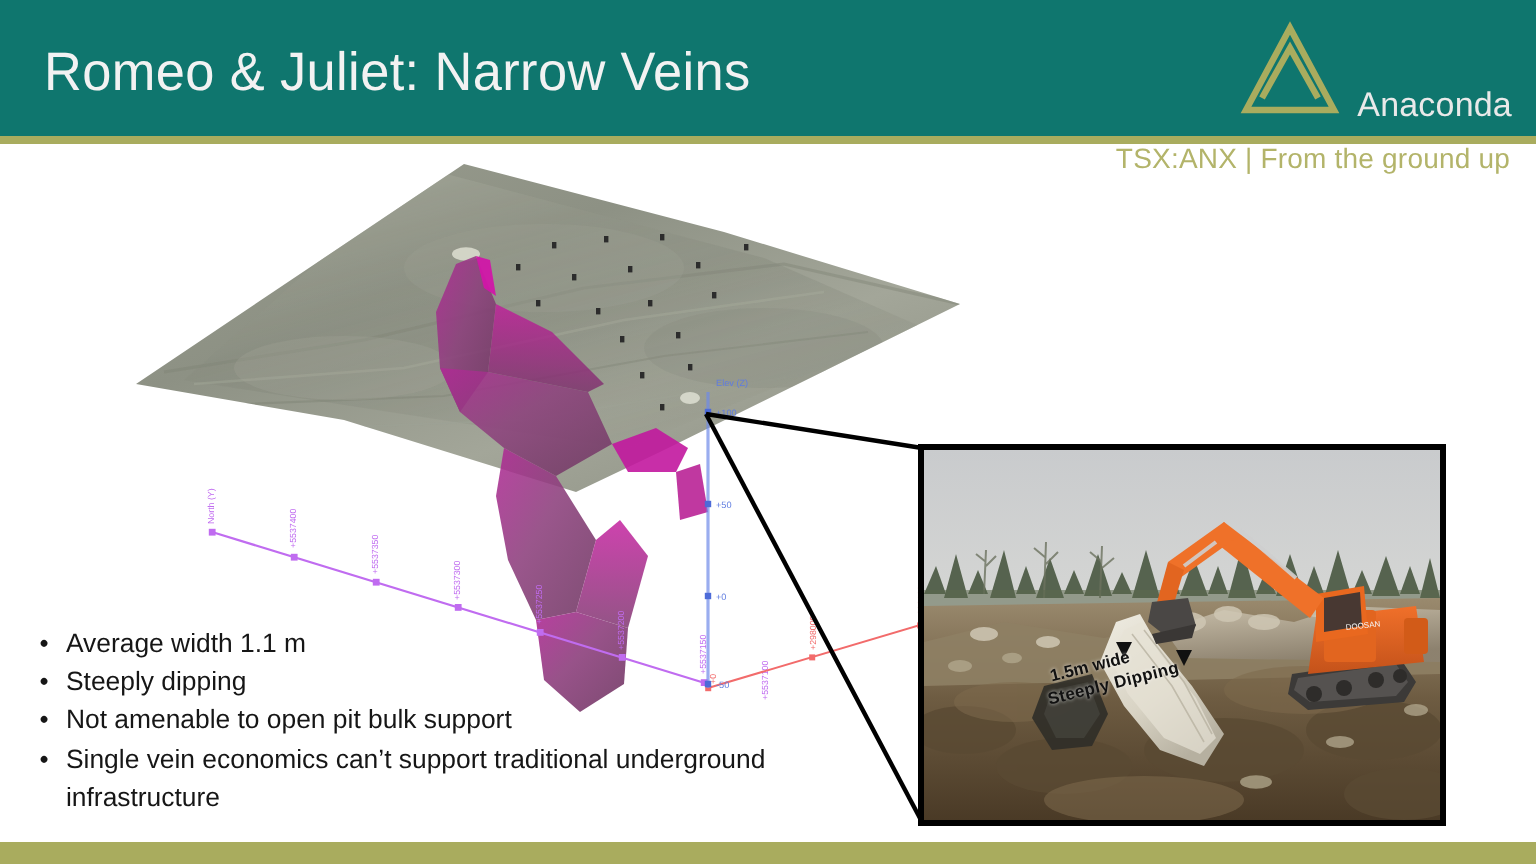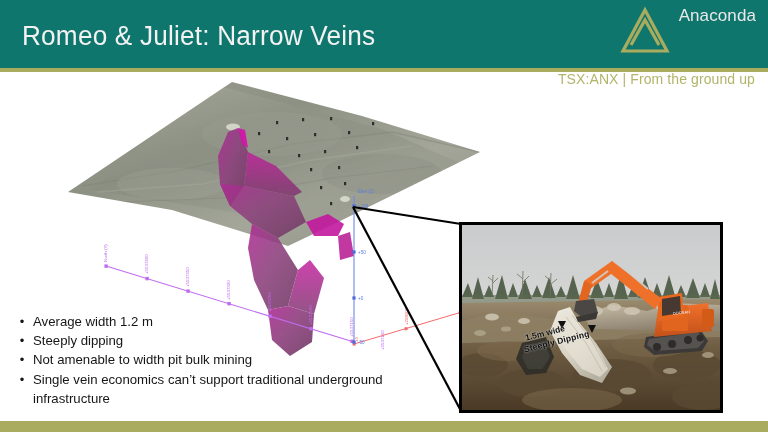--- a/index.html
+++ b/index.html
@@ -30,21 +30,21 @@
     background:#a9ac5e;
   }
   .header-rule-thin{
     position:absolute;left:0;top:72px;width:768px;height:1px;
     background:#ffffff;
   }
 
   
   .logo{
     position:absolute;right:12px;top:6px;
-    display:flex;align-items:flex-start;gap:8px;height:56px;
+    display:flex;align-items:flex-end;gap:8px;height:56px;
   }
   .logo-mark{width:52px;height:52px;position:relative;flex:0 0 auto;}
   .logo-word{
     color:#e9e9e9;font-size:17px;line-height:19px;font-weight:400;
     letter-spacing:.1px;
   }
   .logo-word span{display:block;}
   .tagline{
     position:absolute;right:13px;top:71px;
     font-size:14px;color:#b3b46a;letter-spacing:.1px;
@@ -252,29 +252,29 @@
           <text x="296" y="226">+0</text>
           <text x="296" y="270">-50</text>
         </g>
       </g>
     </svg>
   </div>
 
   <div class="bullets">
     <div class="bullet-row">
       <div class="bullet-dot">•</div>
-      <div class="bullet-text">Average width 1.2 m</div>
+      <div class="bullet-text">Average width 1.1 m</div>
     </div>
     <div class="bullet-row">
       <div class="bullet-dot">•</div>
       <div class="bullet-text">Steeply dipping</div>
     </div>
     <div class="bullet-row">
       <div class="bullet-dot">•</div>
-      <div class="bullet-text">Not amenable to width pit bulk mining</div>
+      <div class="bullet-text">Not amenable to open pit bulk support</div>
     </div>
     <div class="bullet-row">
       <div class="bullet-dot">•</div>
       <div class="bullet-text">Single vein economics can’t support traditional underground infrastructure</div>
     </div>
   </div>
 
   <svg class="callout" aria-hidden="true">
     <line x1="353" y1="207" x2="461" y2="224" stroke="#000" stroke-width="2.2"></line>
     <line x1="353" y1="207" x2="461" y2="411" stroke="#000" stroke-width="2.2"></line>

